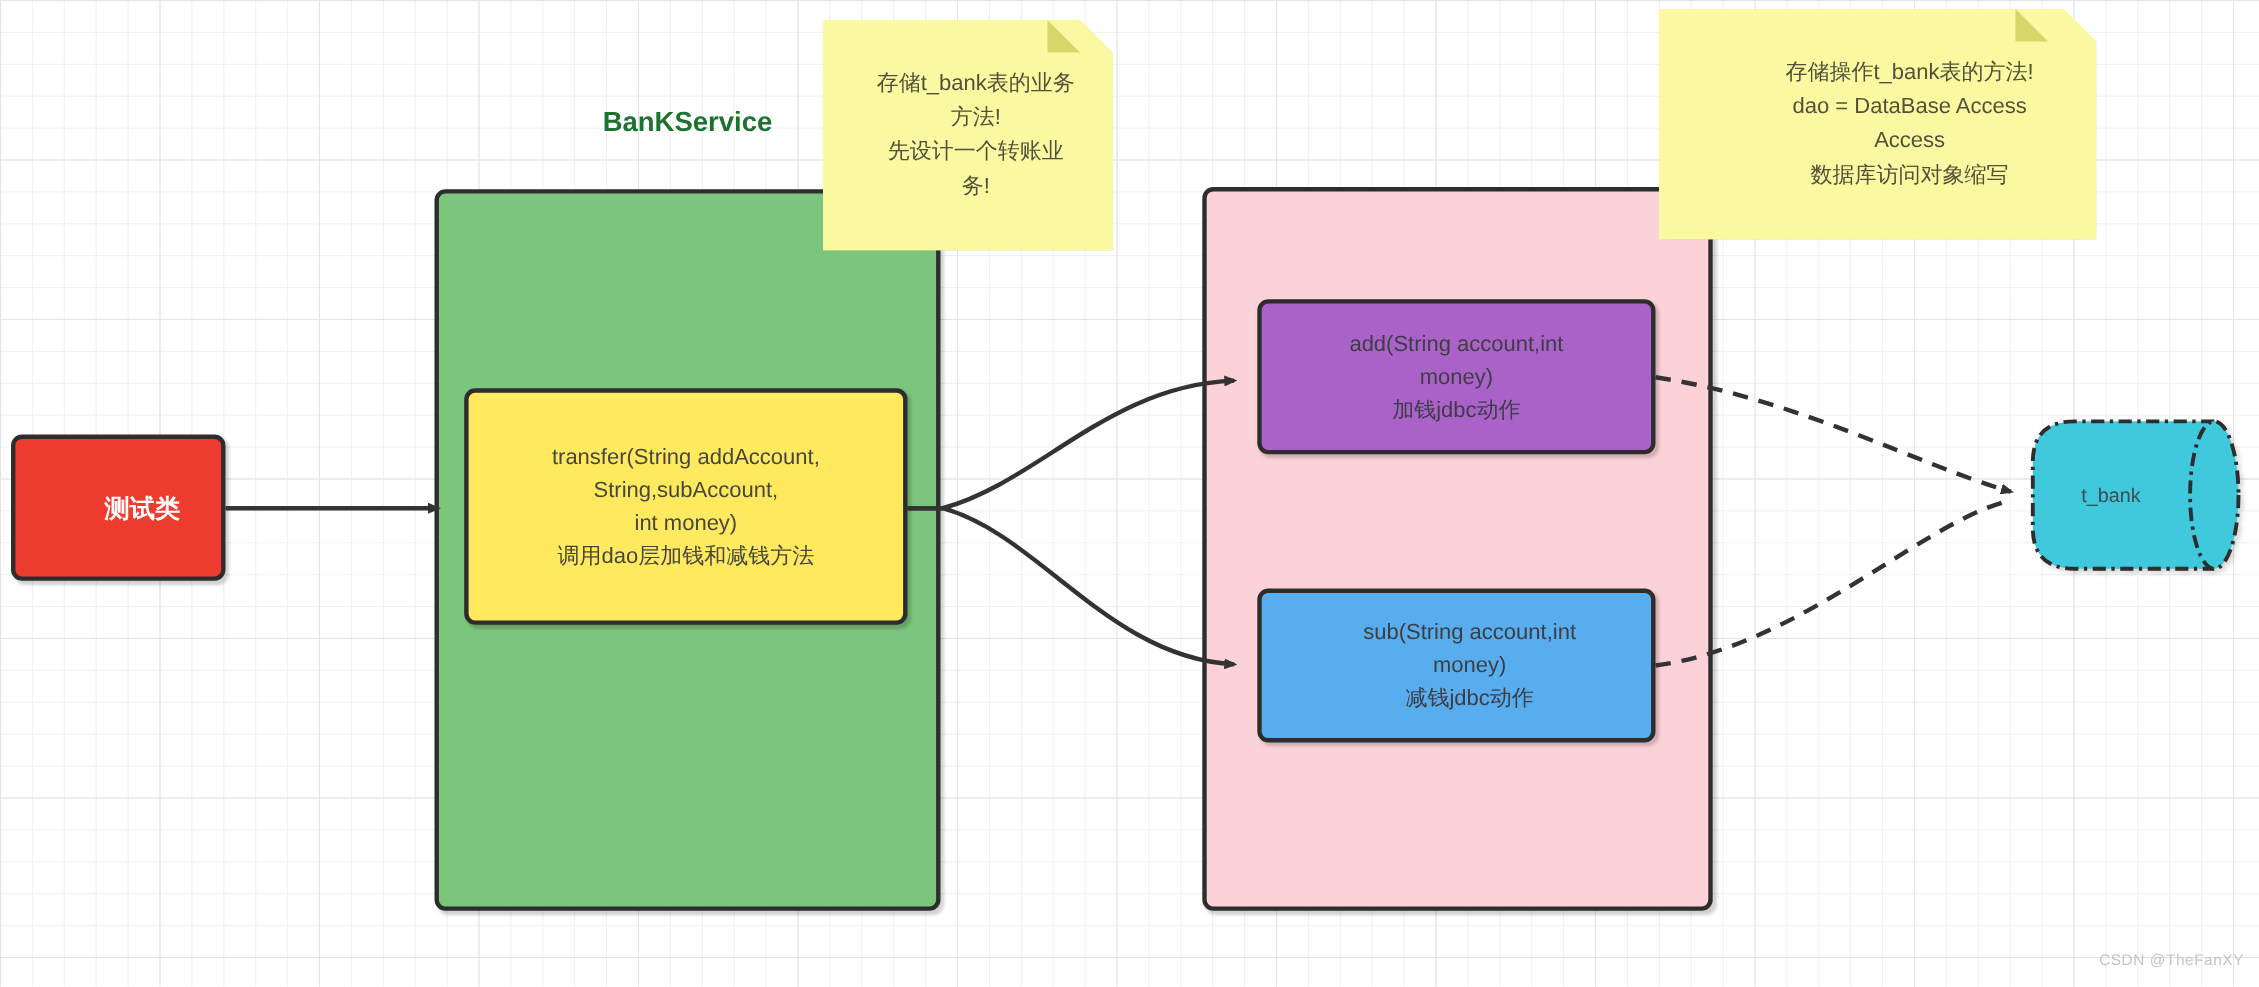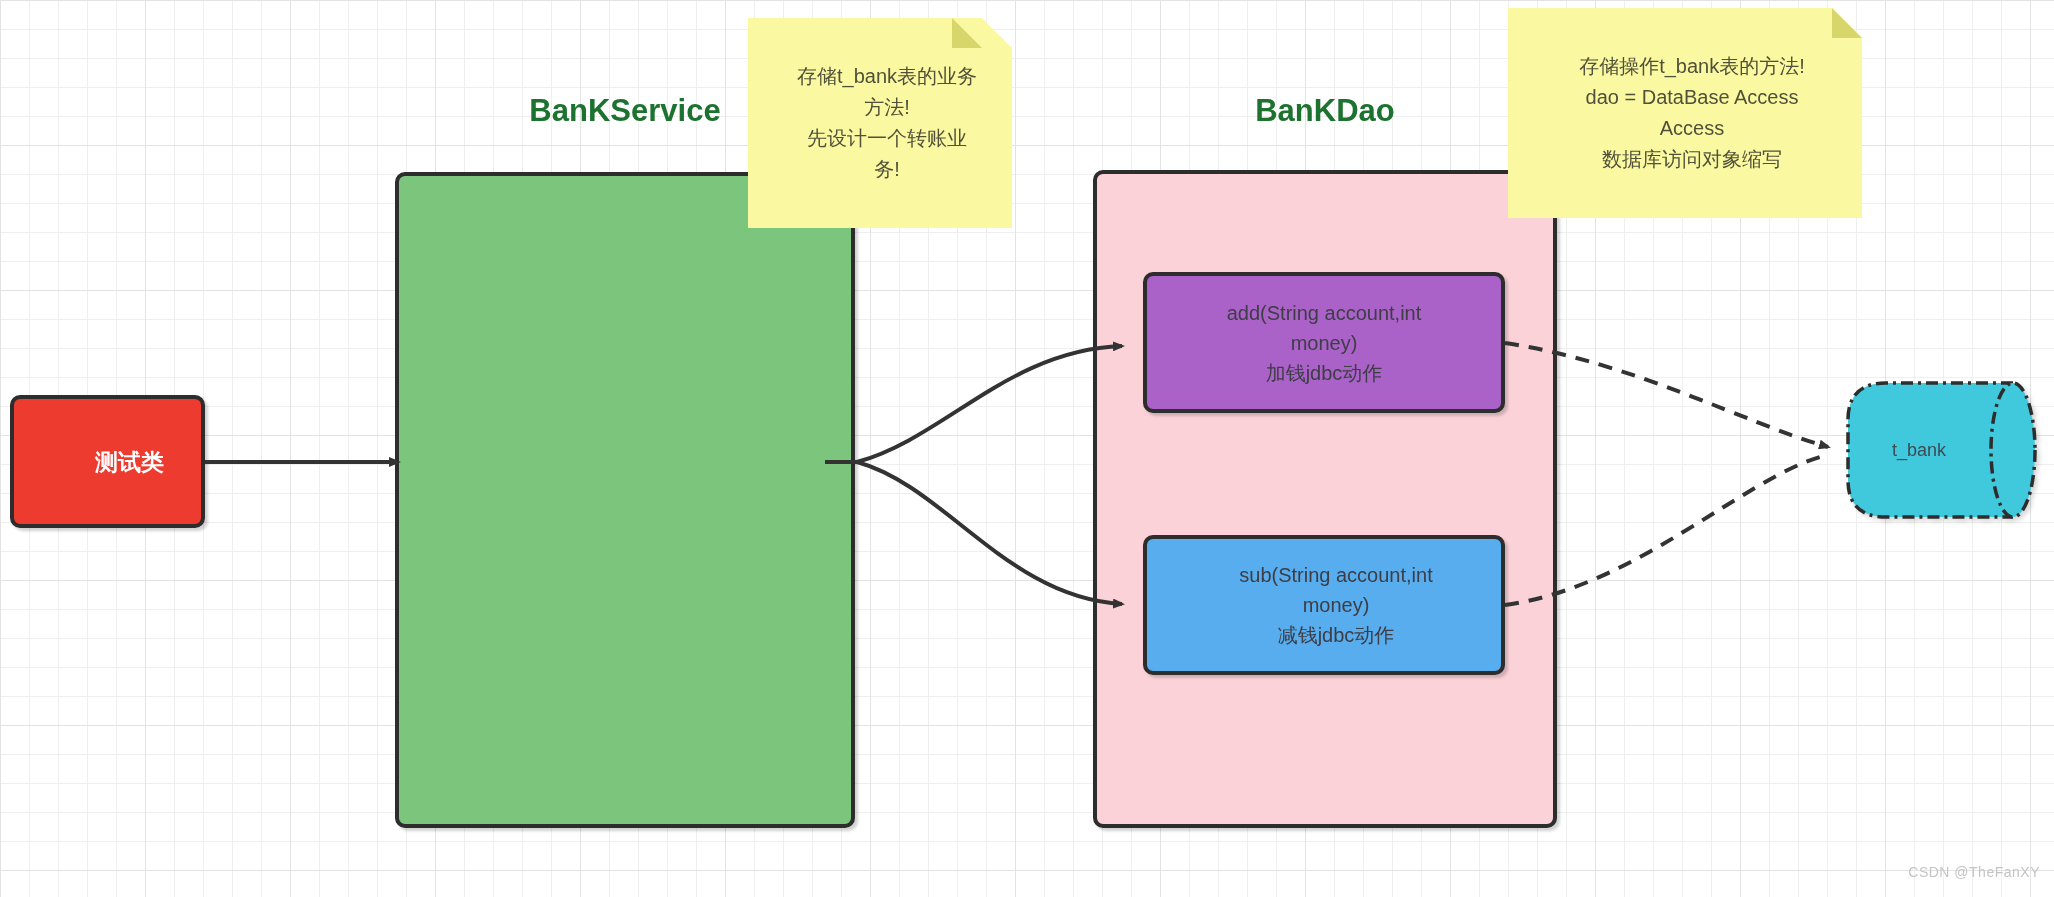--- a/index.html
+++ b/index.html
@@ -31,37 +31,37 @@
   #test-class{left:10px;top:395px;width:195px;height:133px;background:#ee3b2f;padding-left:44px;}
   #test-class .line{color:#ffffff;font-weight:bold;font-size:23px;}
   #service-box{left:395px;top:172px;width:460px;height:656px;background:#7cc57d;}
   #dao-box{left:1093px;top:170px;width:464px;height:658px;background:#fcd2d9;}
   #transfer-box{left:422px;top:353px;width:403px;height:215px;background:#ffe95f;}
   #add-box{left:1143px;top:272px;width:362px;height:141px;background:#ab62c8;}
   #add-box .line,#sub-box .line{color:#3d3d46;}
   #sub-box{left:1143px;top:535px;width:362px;height:140px;background:#57adee;padding-left:24px;}
   .zone-title{
     position:absolute;top:94px;height:34px;
-    font-size:31px;font-weight:bold;color:#1d7230;
+    font-size:25px;font-weight:bold;color:#1d7230;
     text-align:center;line-height:34px;
   }
   #service-title{left:395px;width:460px;}
   #dao-title{left:1093px;width:464px;}
   .note{
     position:absolute;
     background:#faf9a1;
     box-shadow:3px 3px 4px rgba(0,0,0,0.14);
     display:flex;flex-direction:column;
     align-items:center;justify-content:center;
     text-align:center;
     clip-path:polygon(0 0, calc(100% - 30px) 0, 100% 30px, 100% 100%, 0 100%);
   }
   .note .line{font-size:20px;line-height:31px;color:#51513a;white-space:nowrap;margin-left:14px;}
   #service-note{left:748px;top:18px;width:264px;height:210px;}
-  #dao-note{left:1508px;top:8px;width:354px;height:210px;}
+  #dao-note{left:1508px;top:8px;width:354px;height:210px;padding-left:44px;}
   .fold{
     position:absolute;top:0;right:0;width:30px;height:30px;
     background:#d7d66b;
     clip-path:polygon(0 0, 100% 100%, 0 100%);
   }
   #wires{position:absolute;left:0;top:0;pointer-events:none;}
   #tbank-label{
     left:1848px;top:436px;width:165px;height:28px;
     font-size:18px;line-height:28px;color:#3e4b52;
     text-align:left;
@@ -71,29 +71,34 @@
     right:14px;top:864px;
     font-size:14px;color:#c4c4c4;letter-spacing:0.5px;
   }
 </style>
 </head>
 <body>
 
 <div id="canvas">
 
   <div class="zone-title" id="service-title">BanKService</div>
-  <div class="zone-title" id="dao-title">BanKDao</div>
 
   <div class="node" id="service-box"></div>
   <div class="node" id="dao-box"></div>
 
   <div class="node" id="test-class">
     <div class="line">测试类</div>
   </div>
 
+  <div class="node" id="transfer-box">
+    <div class="line">transfer(String addAccount,</div>
+    <div class="line">String,subAccount,</div>
+    <div class="line">int money)</div>
+    <div class="line">调用dao层加钱和减钱方法</div>
+  </div>
 
   <div class="node" id="add-box">
     <div class="line">add(String account,int</div>
     <div class="line">money)</div>
     <div class="line">加钱jdbc动作</div>
   </div>
 
   <div class="node" id="sub-box">
     <div class="line">sub(String account,int</div>
     <div class="line">money)</div>

